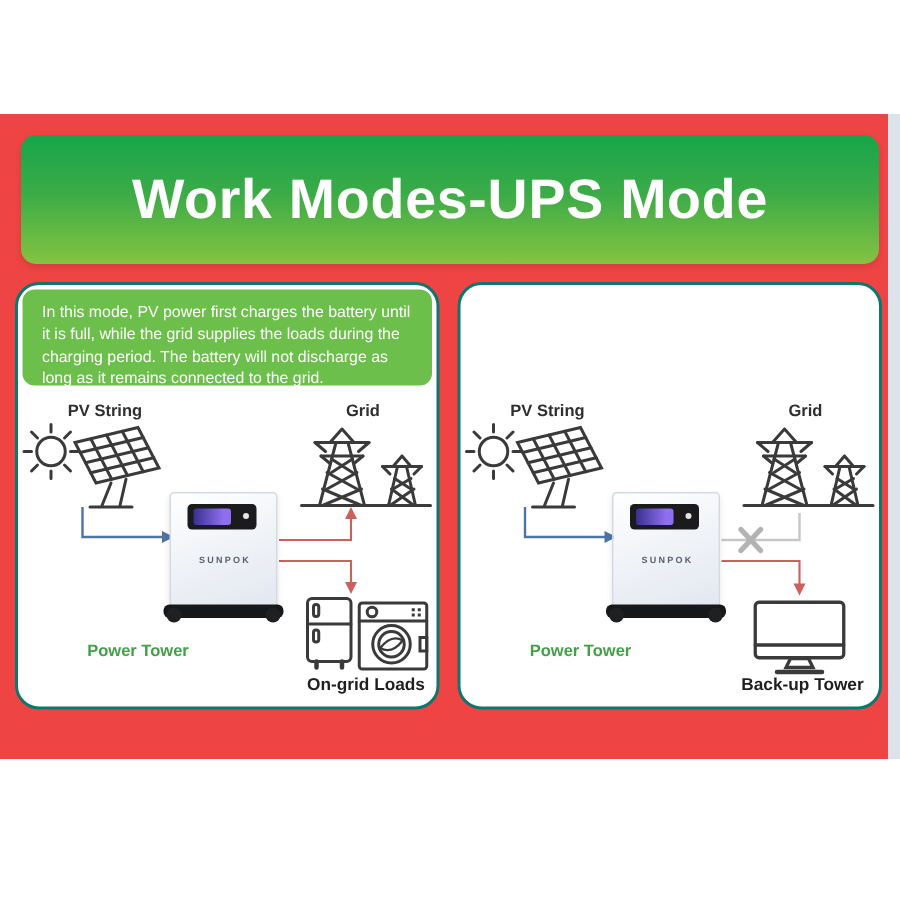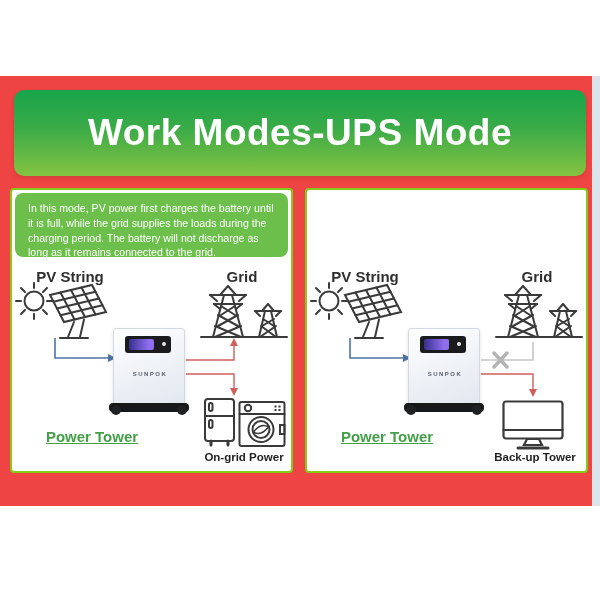--- a/index.html
+++ b/index.html
@@ -17,35 +17,35 @@
     border-radius:10px;
     background:linear-gradient(180deg,#17a54b 0%,#3bab47 45%,#85c341 100%);
     display:flex;align-items:center;justify-content:center;
     box-shadow:0 2px 5px rgba(0,0,0,.12);
   }
   .header .title{color:#ffffff;font-size:37px;font-weight:bold;letter-spacing:.5px;}
 
   
   .panel{
     position:absolute;top:112px;width:283px;height:285px;box-sizing:border-box;
-    background:#ffffff;border:2px solid #84cc16;border-radius:4px;
+    background:#ffffff;border:2px solid #0f766e;border-radius:16px;
   }
   .panel.left{left:10px;}
   .panel.right{left:305px;}
   .desc{
     position:absolute;left:3px;top:3px;width:273px;height:64px;box-sizing:border-box;
     background:#6cbf4b;border-radius:8px;
     color:#ffffff;font-size:10.6px;line-height:1.4;padding:8px 13px 0 13px;
   }
   .diagram{position:absolute;left:0;top:0;width:279px;height:281px;}
 
-  .lbl{position:absolute;font-size:15px;font-weight:bold;color:#2f2f2f;text-align:center;}
+  .lbl{position:absolute;font-size:11px;font-weight:bold;color:#2f2f2f;text-align:center;}
   .lbl.pv{left:16px;top:78px;width:84px;}
   .lbl.grid{left:184px;top:78px;width:92px;}
-  .lbl.tower-lbl{left:28px;top:238px;width:104px;color:#43a047;text-decoration:underline;}
+  .lbl.tower-lbl{left:28px;top:238px;width:104px;color:#43a047;}
   .lbl.loads{top:261px;font-size:11.5px;color:#1f1f1f;}
   .panel.left .lbl.loads{left:178px;width:108px;}
   .panel.right .lbl.loads{left:172px;width:112px;}
 
   svg.icon{position:absolute;overflow:visible;}
   .pv-icon{left:2px;top:90px;}
   .grid-icon{left:186px;top:92px;}
   .fridge-icon{left:191px;top:207px;}
   .washer-icon{left:226px;top:209px;}
   .monitor-icon{left:195px;top:210px;}
@@ -156,21 +156,21 @@
               <rect x="40.5" y="10" width="2" height="2"></rect>
           </g>
           <circle cx="23" cy="30.5" r="12.5"></circle>
           <circle cx="23" cy="30.5" r="8.5"></circle>
           <path d="M15.5,33 Q23,23.5 30.5,28 Q23,37.5 15.5,33 Z" stroke-width="1.5"></path>
           <rect x="42" y="26" width="4.5" height="9"></rect>
         </g>
       </svg>
 
       <div class="lbl tower-lbl">Power Tower</div>
-      <div class="lbl loads">On-grid Power</div>
+      <div class="lbl loads">On-grid Loads</div>
     </div>
   </section>
 
   <section class="panel right">
     <div class="diagram">
 
       <div class="lbl pv">PV String</div>
       <div class="lbl grid">Grid</div>
 
       <svg class="icon pv-icon" width="100" height="62" viewBox="0 0 100 62">

